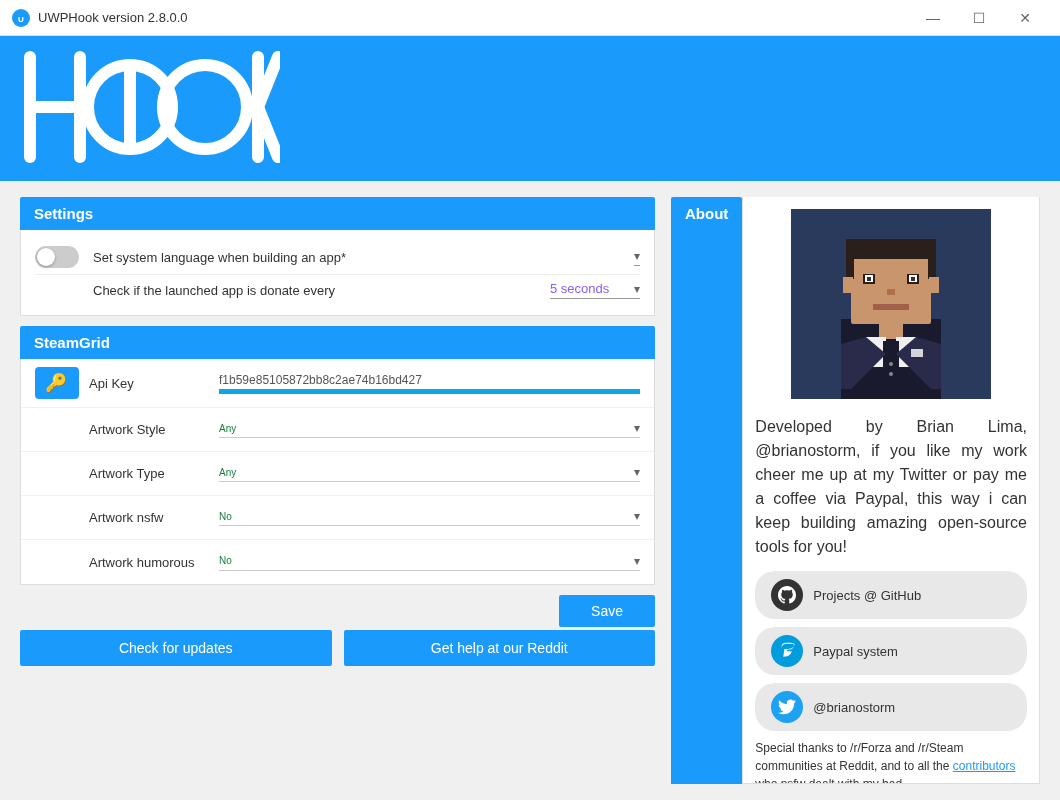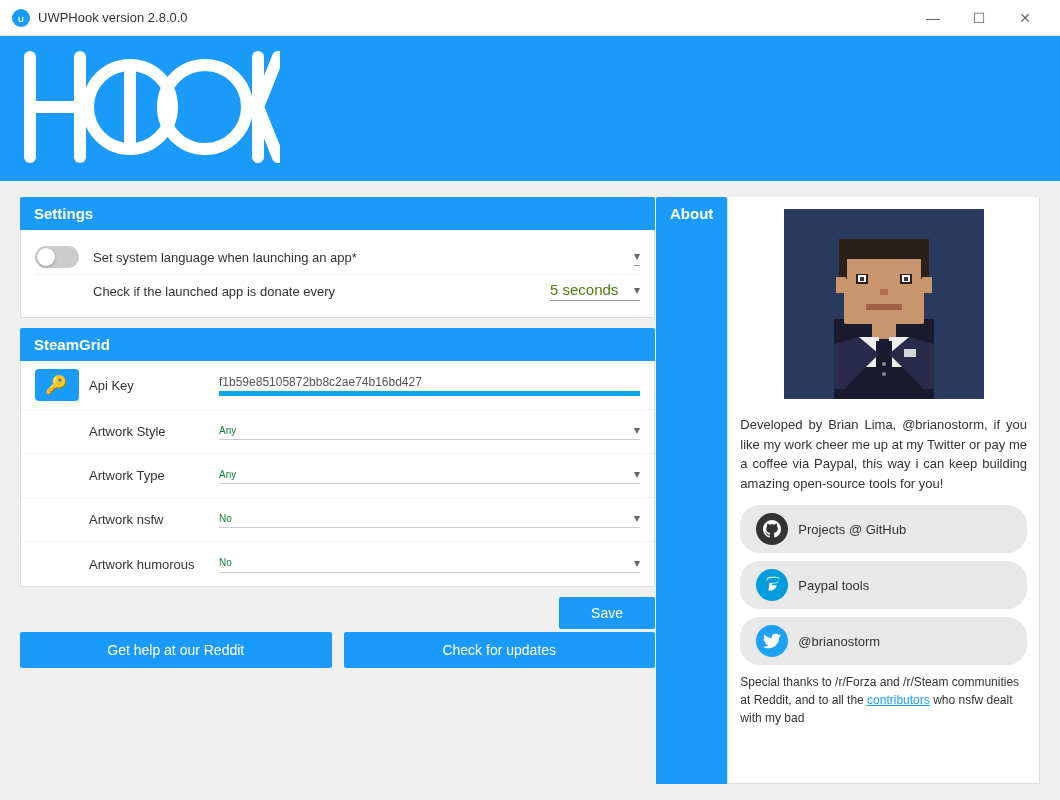--- a/index.html
+++ b/index.html
@@ -65,21 +65,21 @@
       display: flex;
       align-items: center;
       padding: 10px 20px;
       flex-shrink: 0;
     }
 
     
     .main-content {
       flex: 1;
       display: flex;
-      gap: 1px;
+      gap: 16px;
       padding: 16px 20px 16px 20px;
       overflow: hidden;
     }
 
     
     .left-panel {
       flex: 0 0 635px;
       display: flex;
       flex-direction: column;
       gap: 0;
@@ -138,22 +138,22 @@
       font-size: 13px;
       color: #333;
     }
 
     .setting-dropdown {
       display: flex;
       align-items: center;
       gap: 6px;
     }
     .dropdown-value {
-      font-size: 15px;
-      color: #4d7c0f;
+      font-size: 13px;
+      color: #8b5cf6;
       min-width: 80px;
     }
     .dropdown-arrow {
       color: #666;
       font-size: 12px;
     }
     .dropdown-underline {
       border-bottom: 1px solid #999;
       padding-bottom: 2px;
       display: flex;
@@ -275,21 +275,21 @@
       overflow-y: auto;
     }
 
     .avatar-container {
       display: flex;
       justify-content: center;
       margin-bottom: 12px;
     }
 
     .about-text {
-      font-size: 13px;
+      font-size: 16px;
       color: #333;
       line-height: 1.5;
       margin-bottom: 12px;
       text-align: justify;
     }
 
     .link-btn {
       display: flex;
       align-items: center;
       gap: 10px;
@@ -373,21 +373,21 @@
 <div class="main-content">
 
   <div class="left-panel">
 
     <div>
       <div class="section-header">Settings</div>
       <div class="settings-section">
 
         <div class="setting-row">
           <div class="toggle"></div>
-          <span class="setting-label">Set system language when launching an app*</span>
+          <span class="setting-label">Set system language when building an app*</span>
           <div class="setting-dropdown">
             <div class="dropdown-underline">
               <span class="dropdown-arrow">▾</span>
             </div>
           </div>
         </div>
 
         <div class="setting-row">
           <div style="width:44px; margin-right:14px; flex-shrink:0;"></div>
           <span class="setting-label">Check if the launched app is donate every</span>
@@ -450,22 +450,22 @@
         </div>
 
       </div>
     </div>
 
     <div class="bottom-actions">
       <button class="save-btn">Save</button>
     </div>
 
     <div class="bottom-buttons">
+      <button class="action-btn">Check for updates</button>
       <button class="action-btn">Get help at our Reddit</button>
-      <button class="action-btn">Check for updates</button>
     </div>
 
   </div>
 
   <div class="right-panel">
     <div class="section-header">About</div>
     <div class="about-body">
 
       <div class="avatar-container">
         <div>
@@ -528,21 +528,21 @@
       </button>
 
       <button class="link-btn">
         <div class="link-btn-icon paypal-icon">
           <svg width="18" height="18" viewBox="0 0 24 24" fill="white">
             <path d="M7.144 19.532l1.049-6.726.073-.369H16.98c.448 0 .869-.037 1.257-.107-1.169 5.797-5.209 7.202-11.093 7.202zm13.748-14.47c-.17 1.107-.54 2.122-1.117 2.948-.951 1.371-2.458 2.032-4.543 2.032H13.3a1.26 1.26 0 00-1.254 1.076L11.1 15.9l-.407 2.605-.02.127H7.144l.013-.082 1.438-9.225.012-.076h5.065c.73 0 1.45-.047 2.129-.14 1.396-.19 2.505-.633 3.323-1.33.578-.498 1.019-1.107 1.32-1.828.179.286.318.595.407.923l.041.188z"></path>
             <path d="M20.18 8.078A5.48 5.48 0 0020.46 7c-.002.026-.01.052-.013.078h-.267z"></path>
             <path d="M5.044 4.484C5.528 2.07 7.754 1 10.39 1H16.9c2.935 0 5.009.996 5.564 3.494.068.305.099.628.094.969-.109-.336-.254-.654-.44-.949-.843-1.368-2.527-2.041-4.818-2.041H10.79C8.156 2.473 6.081 3.68 5.457 6.1c-.168.648-.198 1.334-.082 2.05C5.024 7.41 4.829 6.02 5.044 4.484z"></path>
           </svg>
         </div>
-        <span class="link-btn-label">Paypal tools</span>
+        <span class="link-btn-label">Paypal system</span>
       </button>
 
       <button class="link-btn">
         <div class="link-btn-icon twitter-icon">
           <svg width="18" height="18" viewBox="0 0 24 24" fill="white">
             <path d="M23.954 4.569a10 10 0 01-2.825.775 4.958 4.958 0 002.163-2.723c-.951.555-2.005.959-3.127 1.184a4.92 4.92 0 00-8.384 4.482C7.691 8.094 4.066 6.13 1.64 3.161a4.822 4.822 0 00-.666 2.475c0 1.71.87 3.213 2.188 4.096a4.904 4.904 0 01-2.228-.616v.061a4.923 4.923 0 003.946 4.827 4.996 4.996 0 01-2.212.085 4.937 4.937 0 004.604 3.417 9.868 9.868 0 01-6.102 2.105c-.39 0-.779-.023-1.17-.067a13.995 13.995 0 007.557 2.209c9.054 0 13.999-7.496 13.999-13.986 0-.209 0-.42-.015-.63a9.936 9.936 0 002.46-2.548l-.047-.02z"></path>
           </svg>
         </div>
         <span class="link-btn-label">@brianostorm</span>
       </button>

